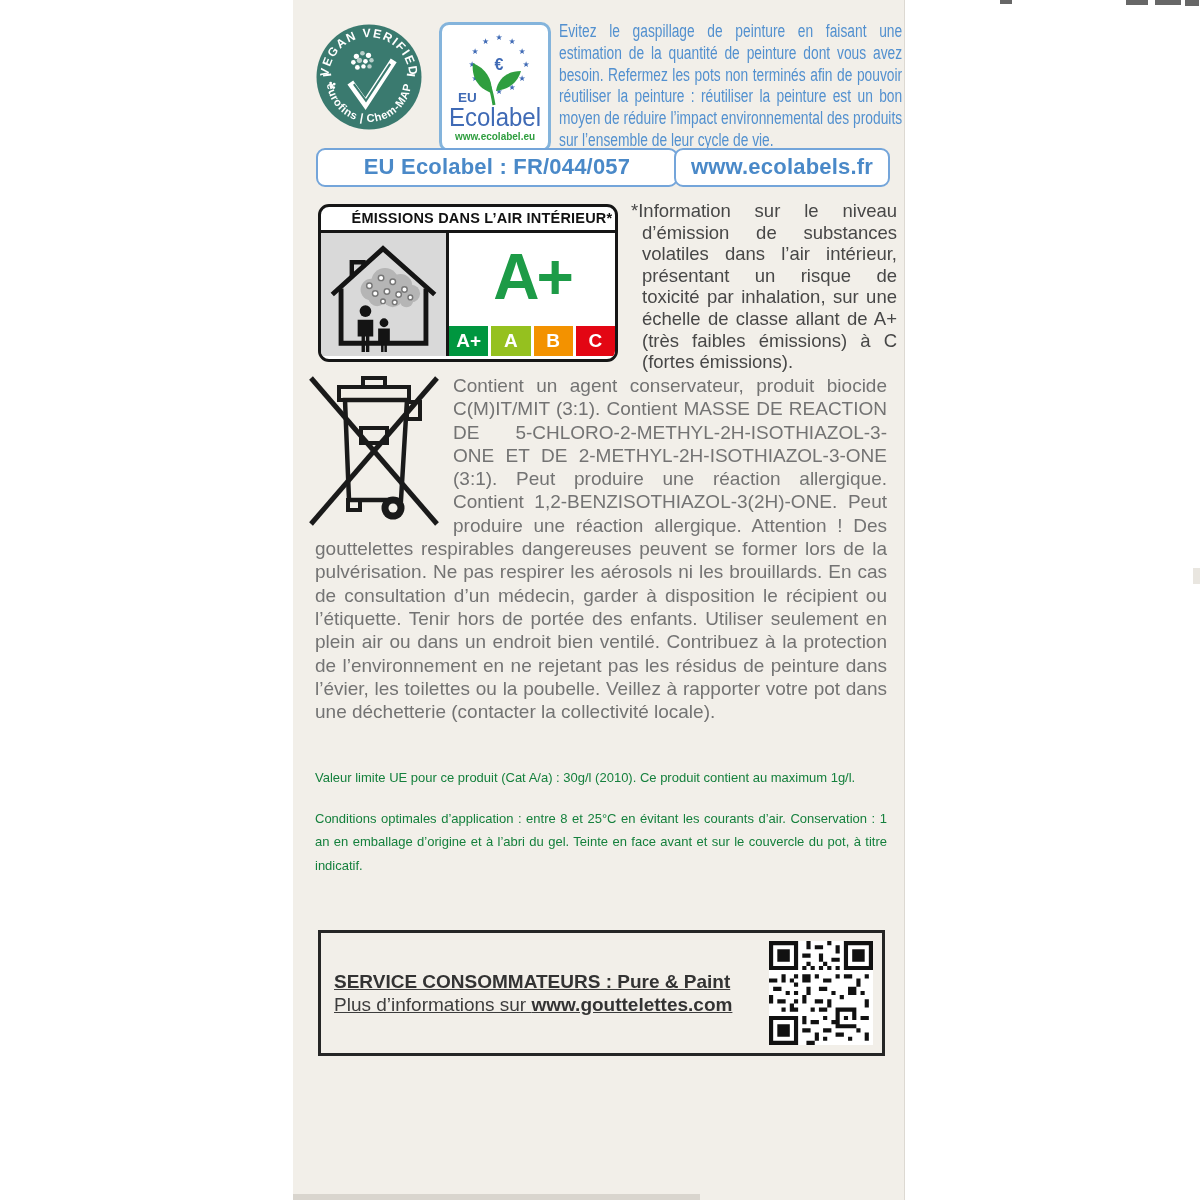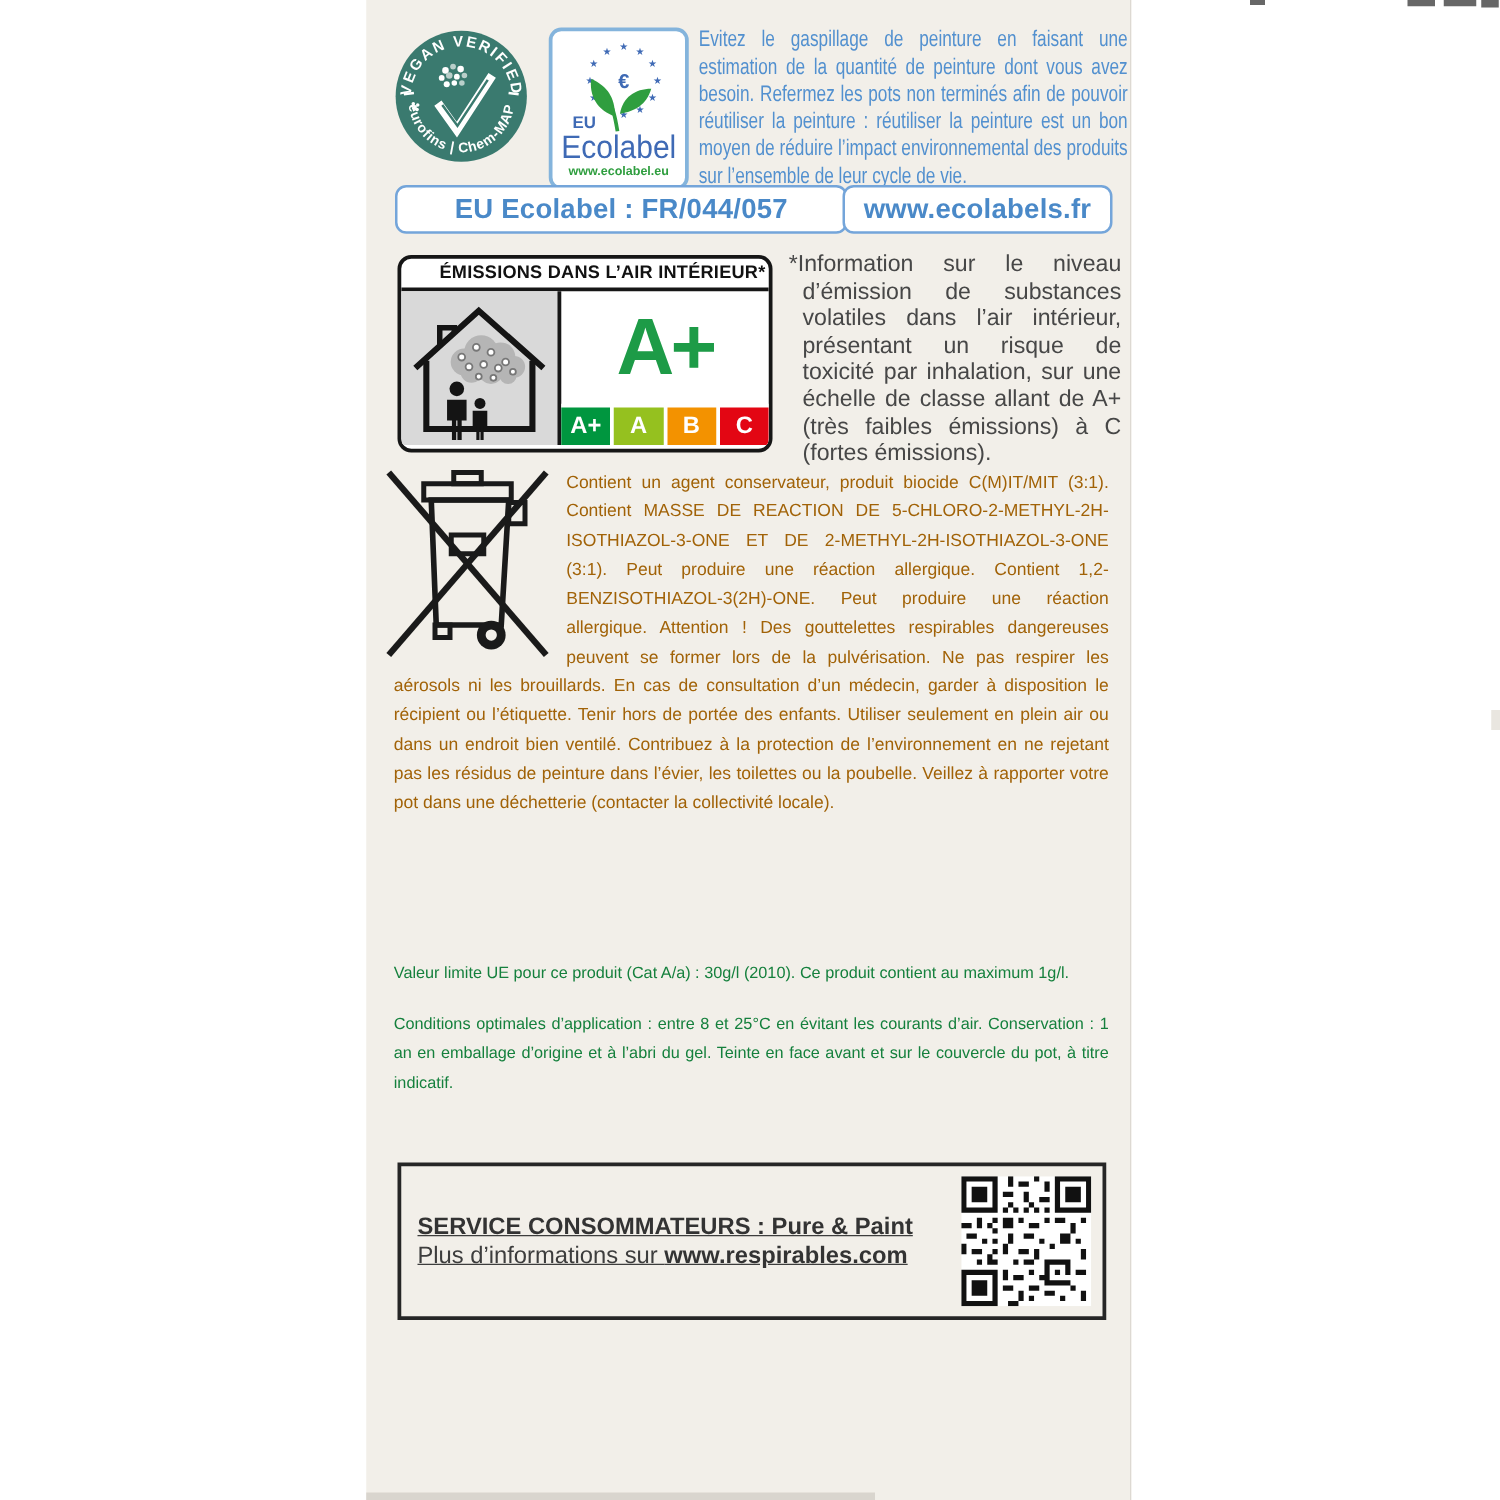--- a/index.html
+++ b/index.html
@@ -57,21 +57,21 @@
   .c-aplus { background:#00963f; } .c-a { background:#95c11f; }
   .c-b { background:#f39200; } .c-c { background:#e30613; }
   .emis-note {
     position:absolute; left:338px; top:200px; width:266px;
     font-size:18.5px; line-height:21.6px; text-align:justify;
     padding-left:11px; text-indent:-11px; color:#474747;
   }
   
   .flow-block {
     position:absolute; left:22px; top:374px; width:572px;
-    font-size:14px; line-height:23.3px; text-align:justify; color:#a16207;
+    font-size:19px; line-height:23.3px; text-align:justify; color:#737373;
   }
   .bin-icon { float:left; width:142px; height:160px; margin:-2px 8px 2px -12px; }
   .limits-block {
     position:absolute; left:22px; top:766px; width:572px;
     font-size:13px; line-height:23.5px; text-align:justify; color:#15803d;
   }
   .limits-block p + p { margin-top:17px; }
   
   .service-box {
     position:absolute; left:25px; top:930px; width:567px; height:126px;
@@ -258,21 +258,21 @@
 
     <div class="limits-block">
       <p>Valeur limite UE pour ce produit (Cat A/a) : 30g/l (2010). Ce produit contient au maximum 1g/l.</p>
       <p>Conditions optimales d’application : entre 8 et 25°C en évitant les courants d’air. Conservation : 1 an en emballage d’origine et à l’abri du gel. Teinte en face avant et sur le couvercle du pot, à titre indicatif.</p>
     </div>
 
     <div class="service-box">
       <div class="service-text">
         <div><b>SERVICE CONSOMMATEURS : Pure &amp; Paint</b></div>
         <div>
-          <span>Plus d’informations sur </span><b>www.respirables.com</b>
+          <span>Plus d’informations sur </span><b>www.gouttelettes.com</b>
         </div>
       </div>
       <svg class="qr-code" viewBox="0 0 25 25">
         <rect x="0" y="0" width="25" height="25" fill="#ffffff"></rect>
         <path fill="#111111" fill-rule="evenodd" d="
           M0 0h7v7H0z M1 1h5v5H1z M2 2h3v3H2z
           M18 0h7v7H18z M19 1h5v5H19z M20 2h3v3H20z
           M0 18h7v7H0z M1 19h5v5H1z M2 20h3v3H2z
           M16 16h5v5h-5z M17 17h3v3h-3z M18 18h1v1h-1z
           M8 6h1v1H8z M10 6h1v1h-1z M12 6h1v1h-1z M14 6h1v1h-1z M16 6h1v1h-1z

